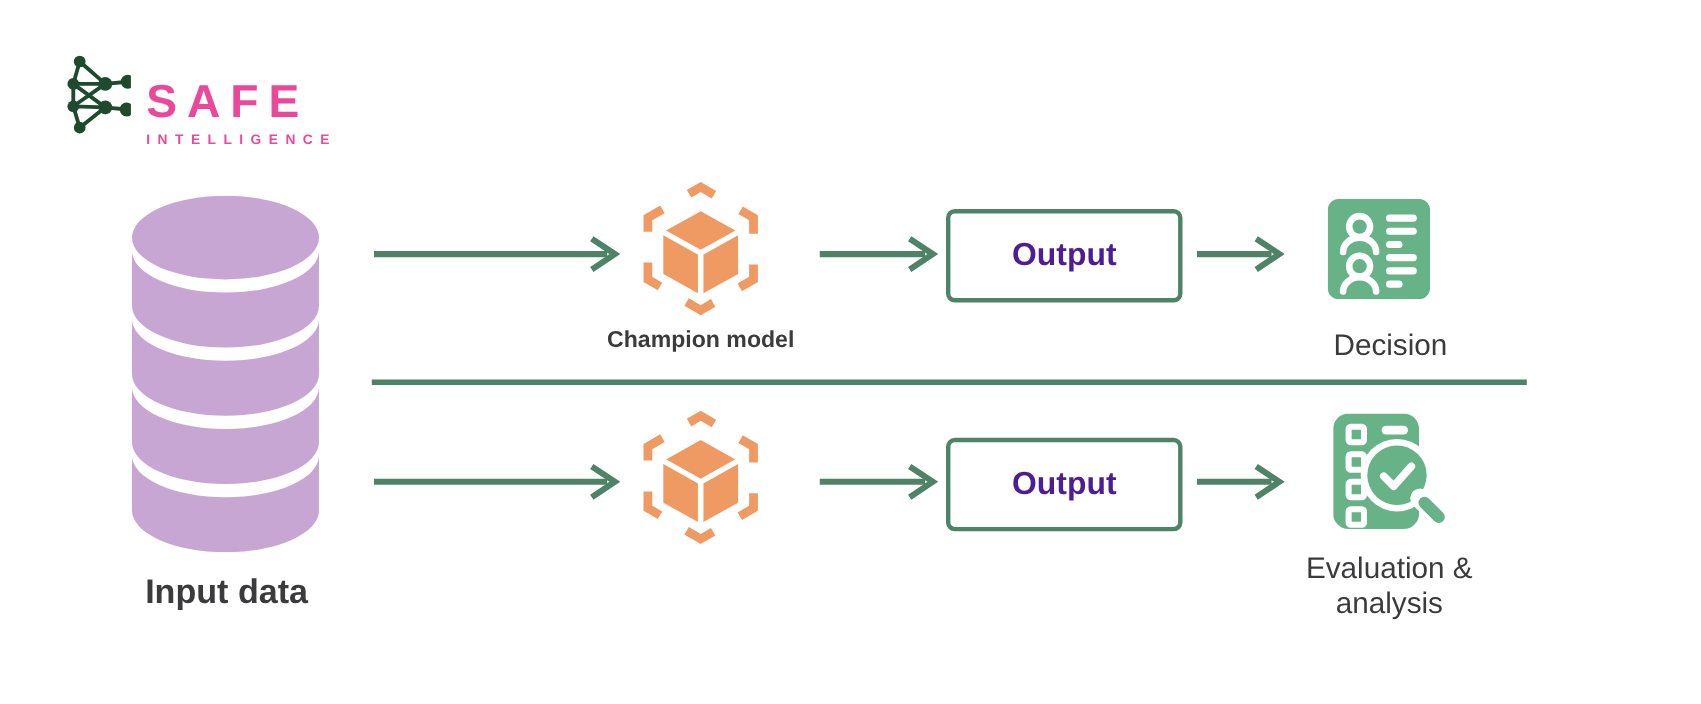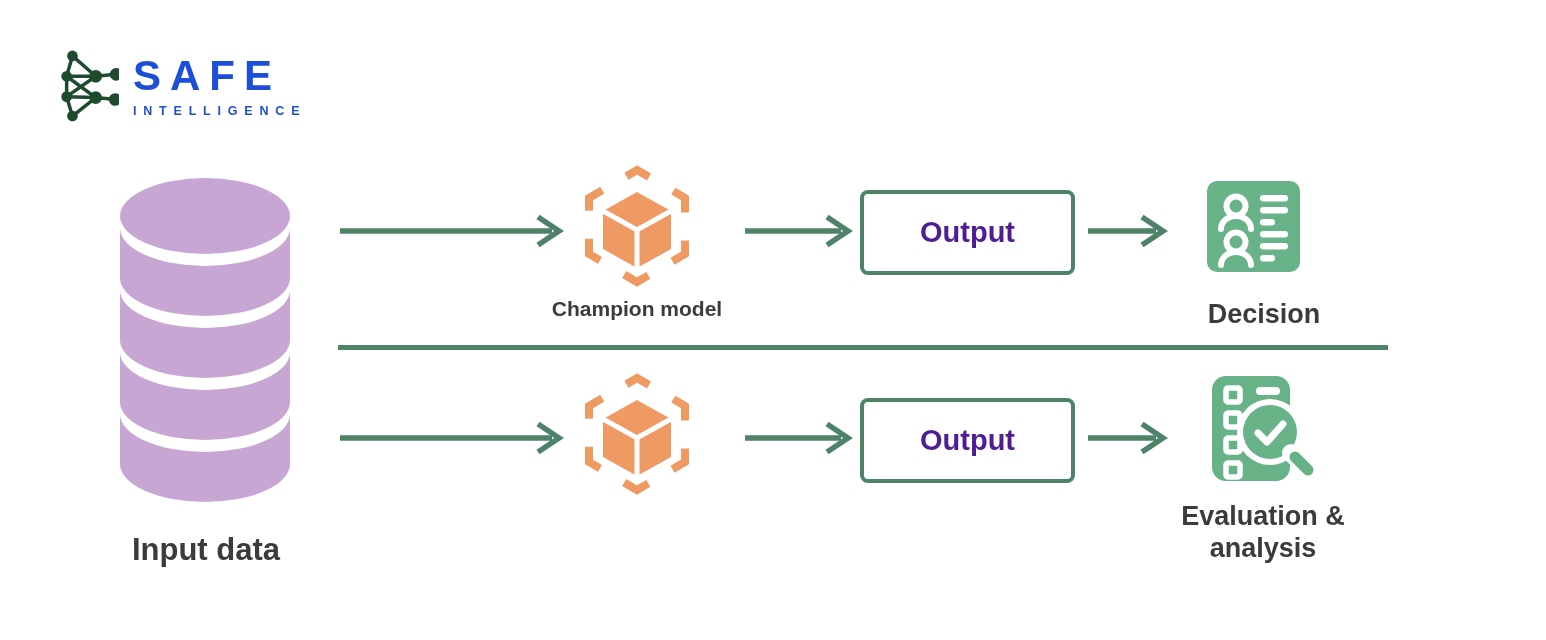--- a/index.html
+++ b/index.html
@@ -2,32 +2,32 @@
 <html><head>
 <meta charset="utf-8">
 <style>
   html,body{margin:0;padding:0;background:#ffffff;}
   body{font-family:"Liberation Sans", sans-serif;}
   .canvas{position:relative;width:1546px;height:640px;background:#ffffff;overflow:hidden;}
 
   
   .logo{position:absolute;left:55px;top:45px;display:flex;align-items:flex-start;}
   .logo-icon{width:64px;height:80px;}
-  .logo-text{margin-left:14px;margin-top:10px;color:#1d4ed8;}
+  .logo-text{margin-left:14px;margin-top:26px;color:#ec4899;}
   .logo-brand{font-size:42px;line-height:1;font-weight:600;letter-spacing:9px;}
   .logo-sub{font-size:12.5px;font-weight:700;letter-spacing:6.8px;margin-top:7px;}
 
   
   .abs{position:absolute;}
 
   
   .lbl{position:absolute;color:#3b3b3d;text-align:center;}
   .lbl-input{font-size:31px;font-weight:700;}
   .lbl-model{font-size:21px;font-weight:700;}
-  .lbl-result{font-size:27px;font-weight:700;white-space:pre-line;line-height:1.18;}
+  .lbl-result{font-size:27px;font-weight:400;white-space:pre-line;line-height:1.18;}
 
   
   .output-box{position:absolute;width:207px;height:77px;background:#ffffff;
     border:4px solid #4e8367;border-radius:8px;display:flex;align-items:center;justify-content:center;
     font-size:29px;font-weight:700;color:#4c1d95;}
 
   
   .divider{position:absolute;left:338px;top:345px;width:1050px;height:5px;background:#4e8367;}
 
   .arrow-svg{display:block;}
@@ -67,21 +67,21 @@
 
   <svg class="abs" style="left:120px;top:178px;" width="170" height="324" viewBox="0 0 170 324">
     <g fill="#c7a6d4">
       <ellipse cx="85" cy="38" rx="85" ry="38"></ellipse>
       <path d="M0,50 A85 38 0 0 0 170,50 L170,100 A85 38 0 0 1 0,100 Z"></path>
       <path d="M0,112 A85 38 0 0 0 170,112 L170,162 A85 38 0 0 1 0,162 Z"></path>
       <path d="M0,174 A85 38 0 0 0 170,174 L170,224 A85 38 0 0 1 0,224 Z"></path>
       <path d="M0,236 A85 38 0 0 0 170,236 L170,286 A85 38 0 0 1 0,286 Z"></path>
     </g>
   </svg>
-  <div class="lbl lbl-input" style="left:80px;top:532px;width:252px;">Input data</div>
+  <div class="lbl lbl-input" style="left:80px;top:520px;width:252px;">Input data</div>
 
   <div class="divider"></div>
 
   <svg class="abs arrow-svg" style="left:340px;top:209px;" width="224" height="44" viewBox="0 0 224 44">
     <g stroke="#4e8367" stroke-width="5.5" fill="none">
       <line x1="0" y1="22" x2="212" y2="22"></line>
       <polyline points="198,8 219,22 198,36"></polyline>
     </g>
   </svg>
 

